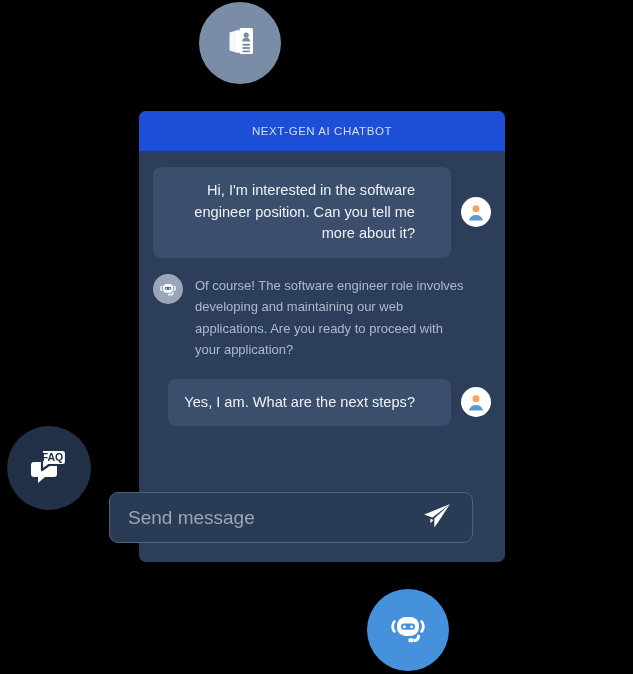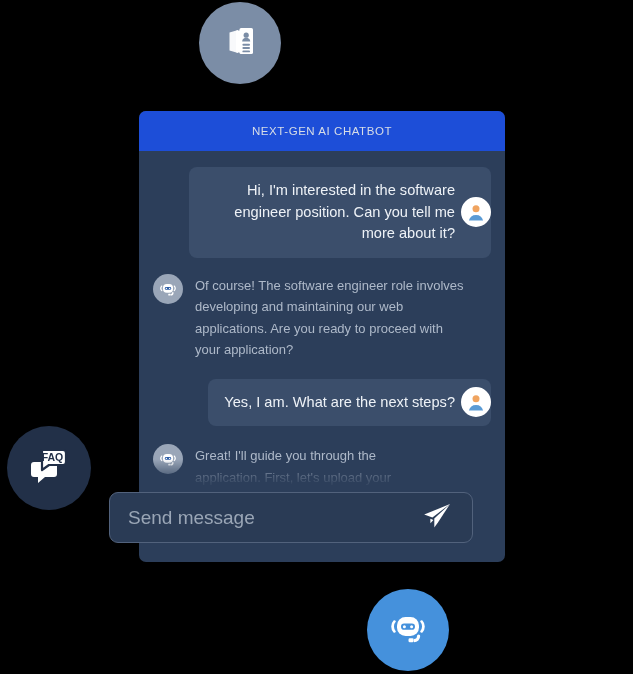--- a/index.html
+++ b/index.html
@@ -78,20 +78,21 @@
   }
 
   .row {
     display: flex;
     align-items: flex-start;
     margin-top: 16px;
   }
   .row.user {
     justify-content: flex-end;
     align-items: center;
+    gap: 40px;
   }
   .bubble {
     background: #3b4e6b;
     border-radius: 8px;
     padding: 13px 16px;
     color: #eef2f7;
     font-size: 14.6px;
     line-height: 21.5px;
     max-width: 250px;
   }
@@ -265,37 +266,20 @@
       <div class="bubble user-bubble" style="white-space:nowrap;max-width:none;">Yes, I am. What are the next steps?</div>
       <div class="avatar user-avatar">
         <svg width="22" height="22" viewBox="0 0 22 22">
           <circle cx="11" cy="11" r="11" fill="#ffffff"></circle>
           <circle cx="11" cy="7.8" r="3.5" fill="#f0a460"></circle>
           <path d="M3.9 19.6 a7.3 7.3 0 0 1 14.2 0 z" fill="#5b9bd5"></path>
         </svg>
       </div>
     </div>
 
-    <div class="row" id="row-fade" style="margin-top:18px;">
-      <div class="avatar bot-avatar">
-        <svg width="22" height="22" viewBox="0 0 48 48">
-          <g fill="#ffffff">
-            <rect x="13" y="13" width="22" height="19" rx="8.5"></rect>
-            <path d="M9.5 16.5 a9 9 0 0 0 0 12 a1.9 1.9 0 0 0 2.4 -1 a7.4 7.4 0 0 1 0 -10 a1.9 1.9 0 0 0 -2.4 -1 z"></path>
-            <path d="M38.5 16.5 a9 9 0 0 1 0 12 a1.9 1.9 0 0 1 -2.4 -1 a7.4 7.4 0 0 0 0 -10 a1.9 1.9 0 0 1 2.4 -1 z"></path>
-            <path d="M34.6 30.5 a1.6 1.6 0 0 1 1.6 1.6 a6.2 6.2 0 0 1 -6.2 6.2 v-3.2 a3 3 0 0 0 3 -3 a1.6 1.6 0 0 1 1.6 -1.6 z"></path>
-            <rect x="24.5" y="34.3" width="5.2" height="4" rx="1.4"></rect>
-          </g>
-          <rect x="17" y="19.6" width="14" height="6.2" rx="3.1" fill="#2f5fa8"></rect>
-          <circle cx="20.4" cy="22.7" r="1.5" fill="#ffffff"></circle>
-          <circle cx="27.6" cy="22.7" r="1.5" fill="#ffffff"></circle>
-        </svg>
-      </div>
-      <div class="bot-text" style="max-width:230px;">Great! I'll guide you through the application. First, let's upload your</div>
-    </div>
 
   </div>
 </div>
 
 <div id="message-input-bar">
   <div id="message-input">Send message</div>
   <div id="send-button">
     <span>
       <svg width="32" height="32" viewBox="0 0 32 32">
         <g fill="#ffffff">

